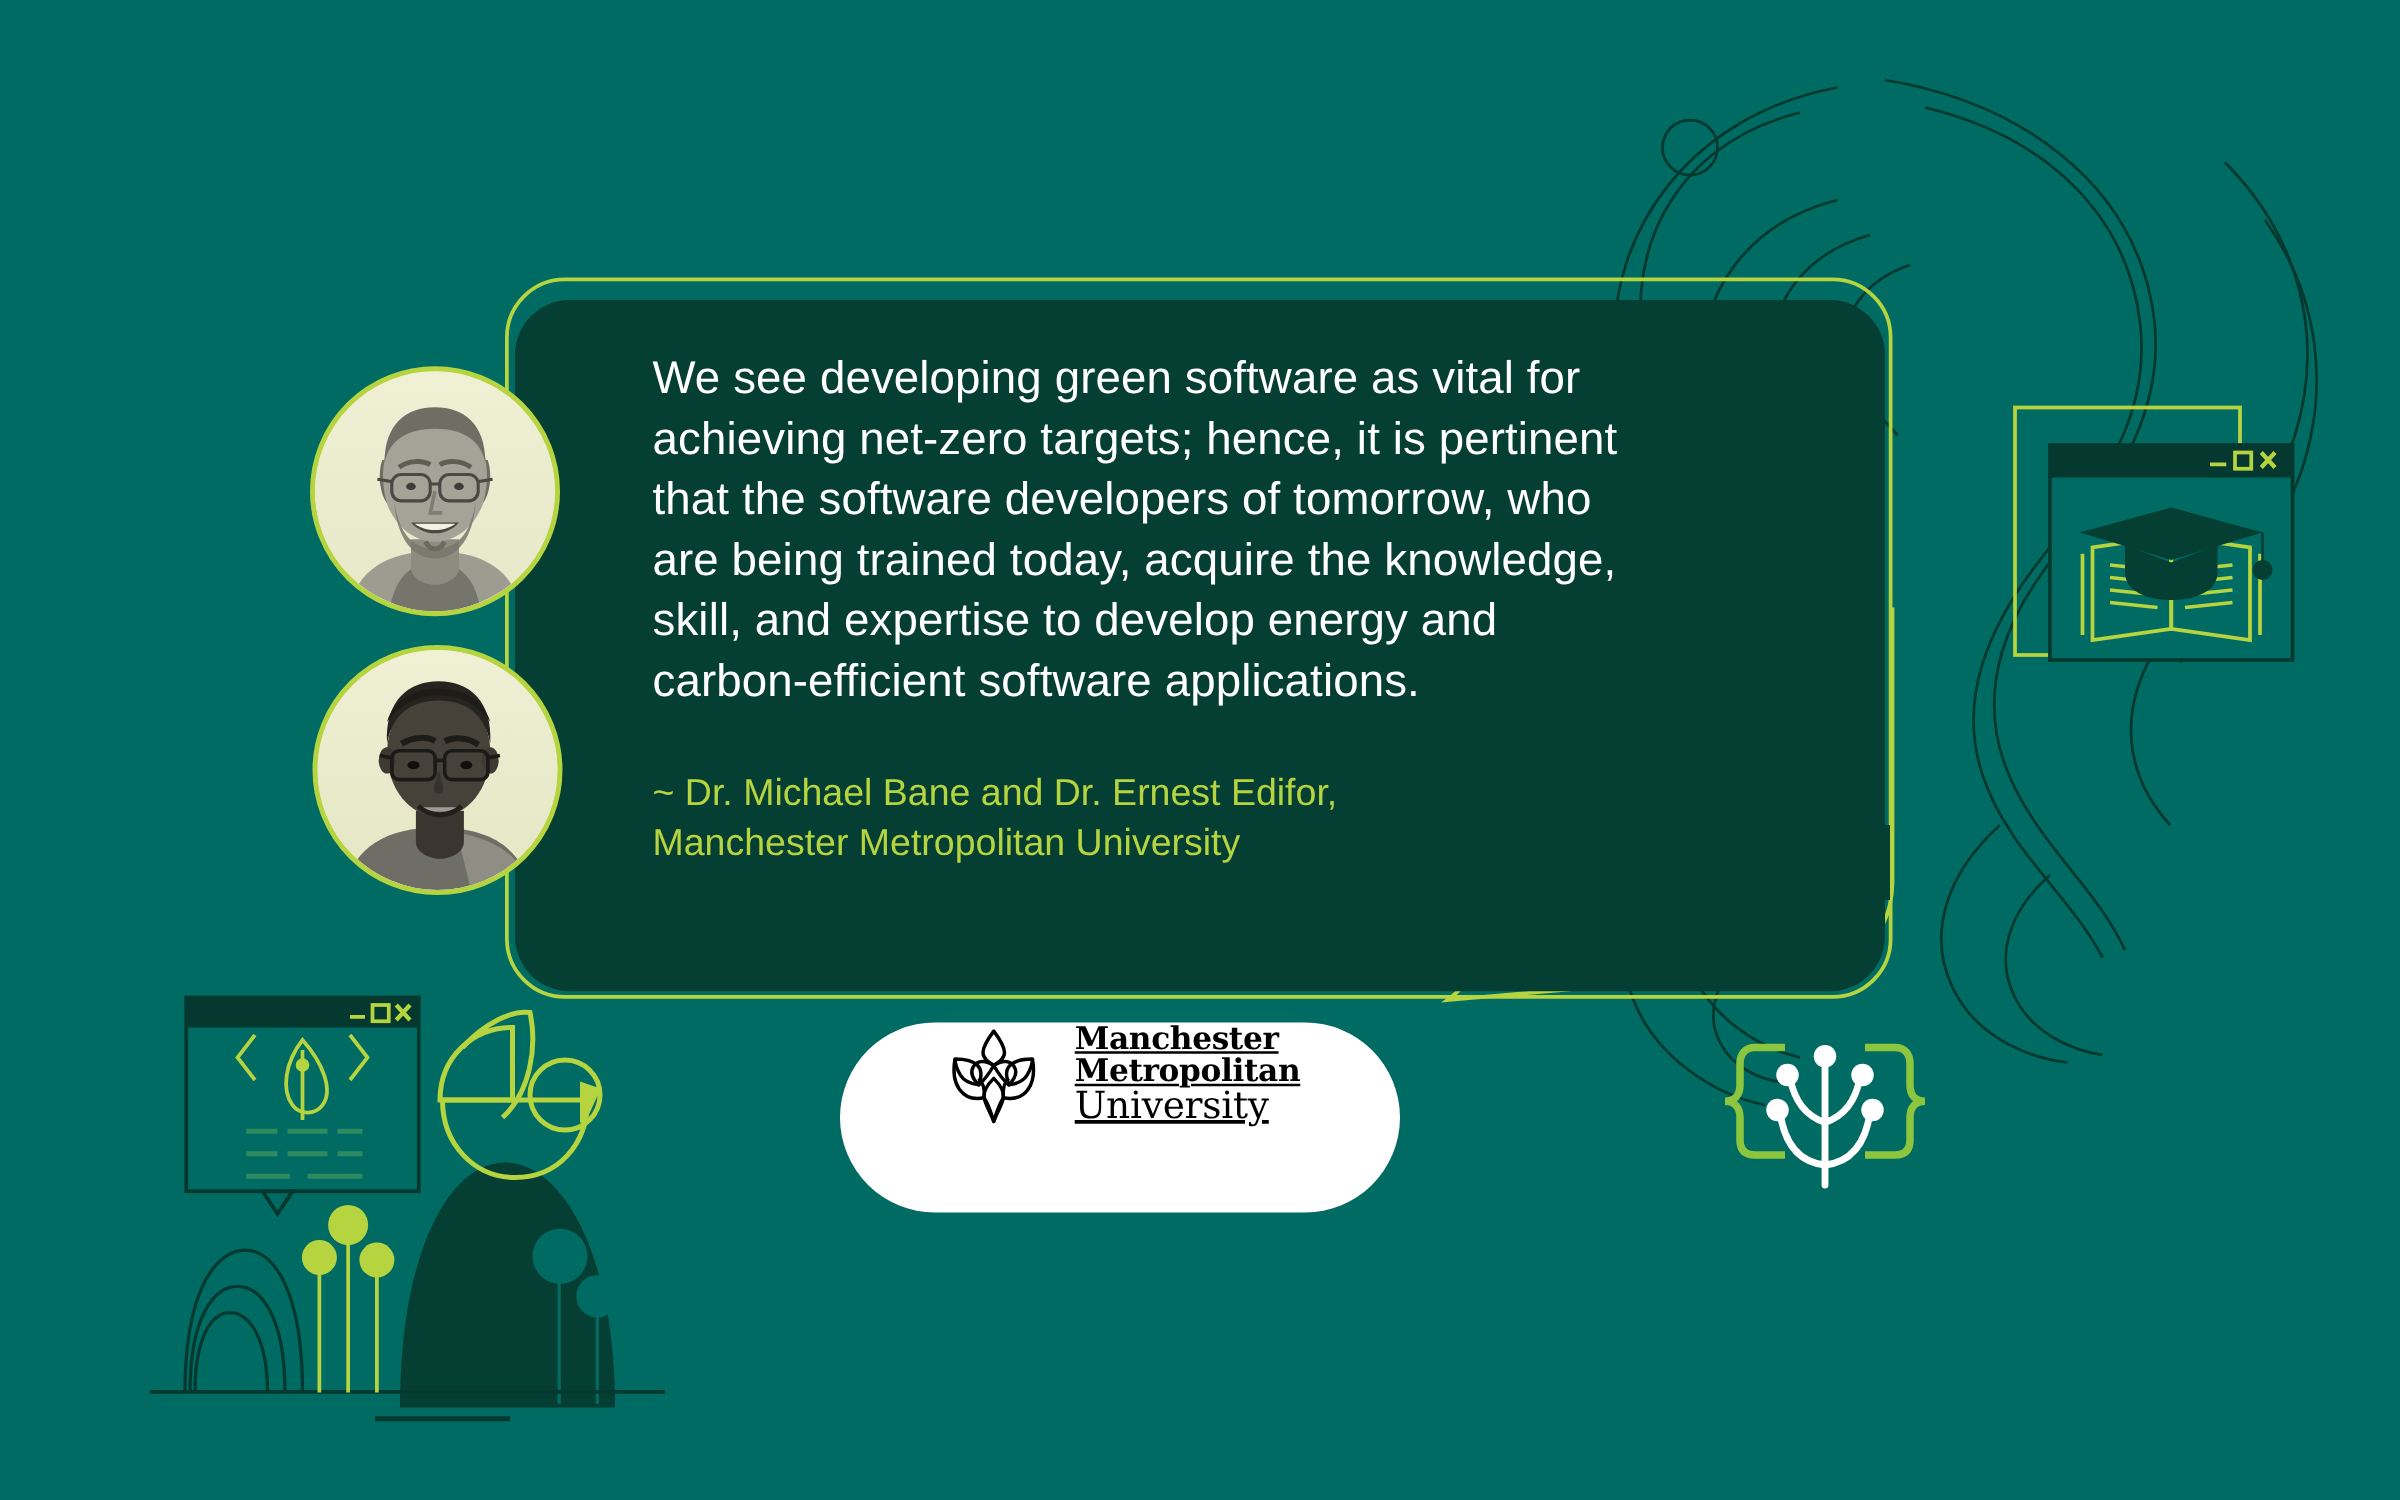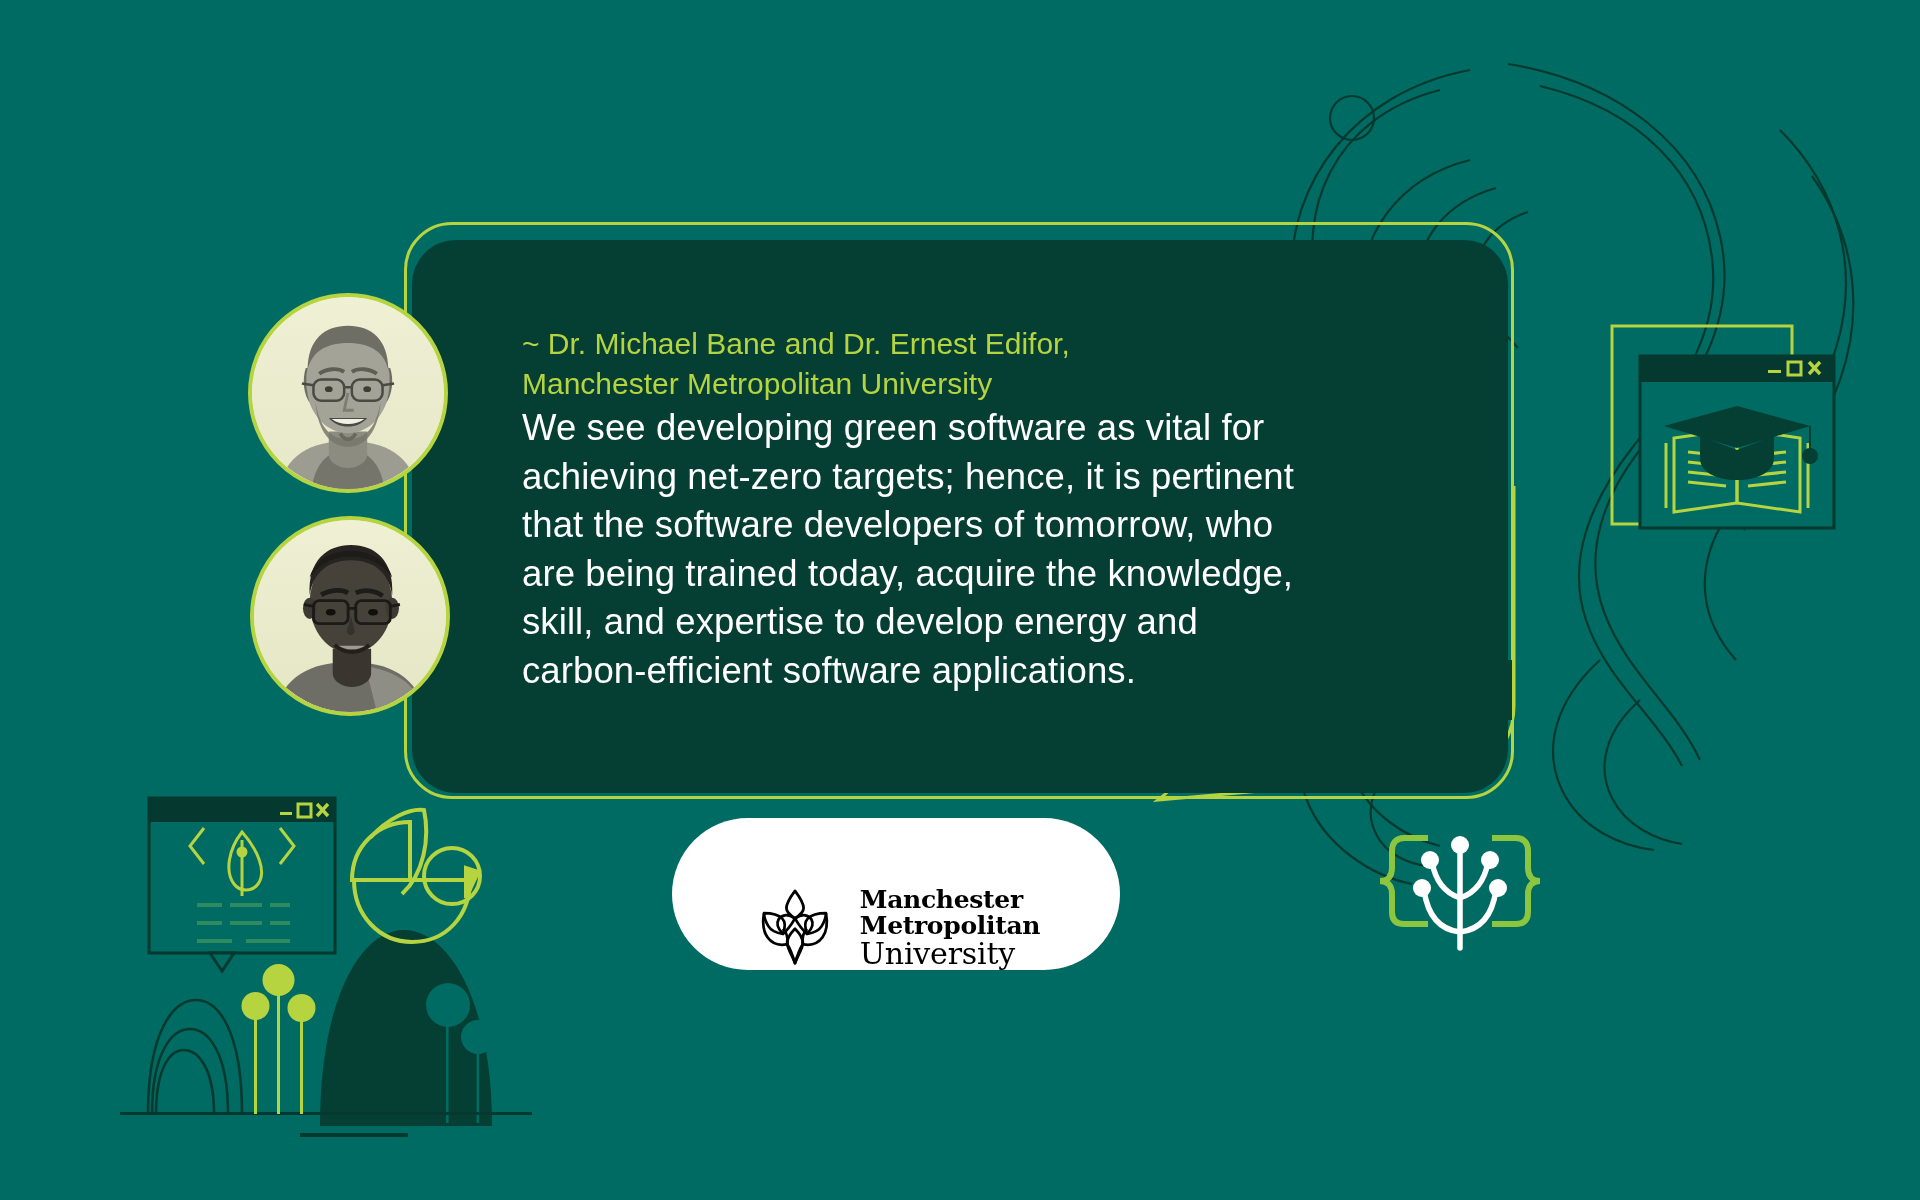--- a/index.html
+++ b/index.html
@@ -74,23 +74,24 @@
 
   
   #logo-pill {
     position: absolute;
     left: 672px; top: 818px;
     width: 448px; height: 152px;
     background: #FFFFFF;
     border-radius: 76px;
     z-index: 9;
     display: flex;
-    align-items: flex-end;
+    align-items: flex-start;
     justify-content: center;
     gap: 22px;
+    text-decoration: underline;
   }
   #logo-mark { width: 86px; height: 86px; flex: none; }
   #logo-text {
     display: flex; flex-direction: column;
     justify-content: center;
     line-height: 1.02;
     color: #000;
   }
   #logo-text .l1, #logo-text .l2 {
     font-family: "DejaVu Serif", serif;
@@ -250,28 +251,28 @@
     <path d="M1514 486 L1514 706 C1514 730 1502 756 1480 772 L1158 800 C1180 784 1186 766 1186 742 L1186 662" fill="none" stroke="#B5D43F" stroke-width="3"></path>
   </svg>
 
   <div id="bubble-body"></div>
   <svg class="layer deco" viewBox="0 0 1920 1200" xmlns="http://www.w3.org/2000/svg" style="z-index:4">
     <path d="M1180 700 L1508 700 L1508 684 C1508 718 1492 748 1462 764 L1152 792 C1170 778 1180 758 1180 736 Z" fill="#053E33"></path>
     <rect x="1100" y="660" width="412" height="60" fill="#053E33"></rect>
   </svg>
 
   <div id="bubble-content">
-    <div id="attribution">~ Dr. Michael Bane and Dr. Ernest Edifor,
-   Manchester Metropolitan University</div>
     <div id="quote-text">We see developing green software as vital for
 achieving net-zero targets; hence, it is pertinent
 that the software developers of tomorrow, who
 are being trained today, acquire the knowledge,
 skill, and expertise to develop energy and
 carbon-efficient software applications.</div>
+    <div id="attribution">~ Dr. Michael Bane and Dr. Ernest Edifor,
+   Manchester Metropolitan University</div>
   </div>
 
   <div class="avatar" id="avatar-1">
     <svg viewBox="0 0 200 200" xmlns="http://www.w3.org/2000/svg">
       <defs>
         <clipPath id="c1">
             <circle cx="100" cy="100" r="100"></circle>
           </clipPath>
         <linearGradient id="g1" x1="0" y1="0" x2="0" y2="1">
           <stop offset="0" stop-color="#EFF0D4"></stop>

